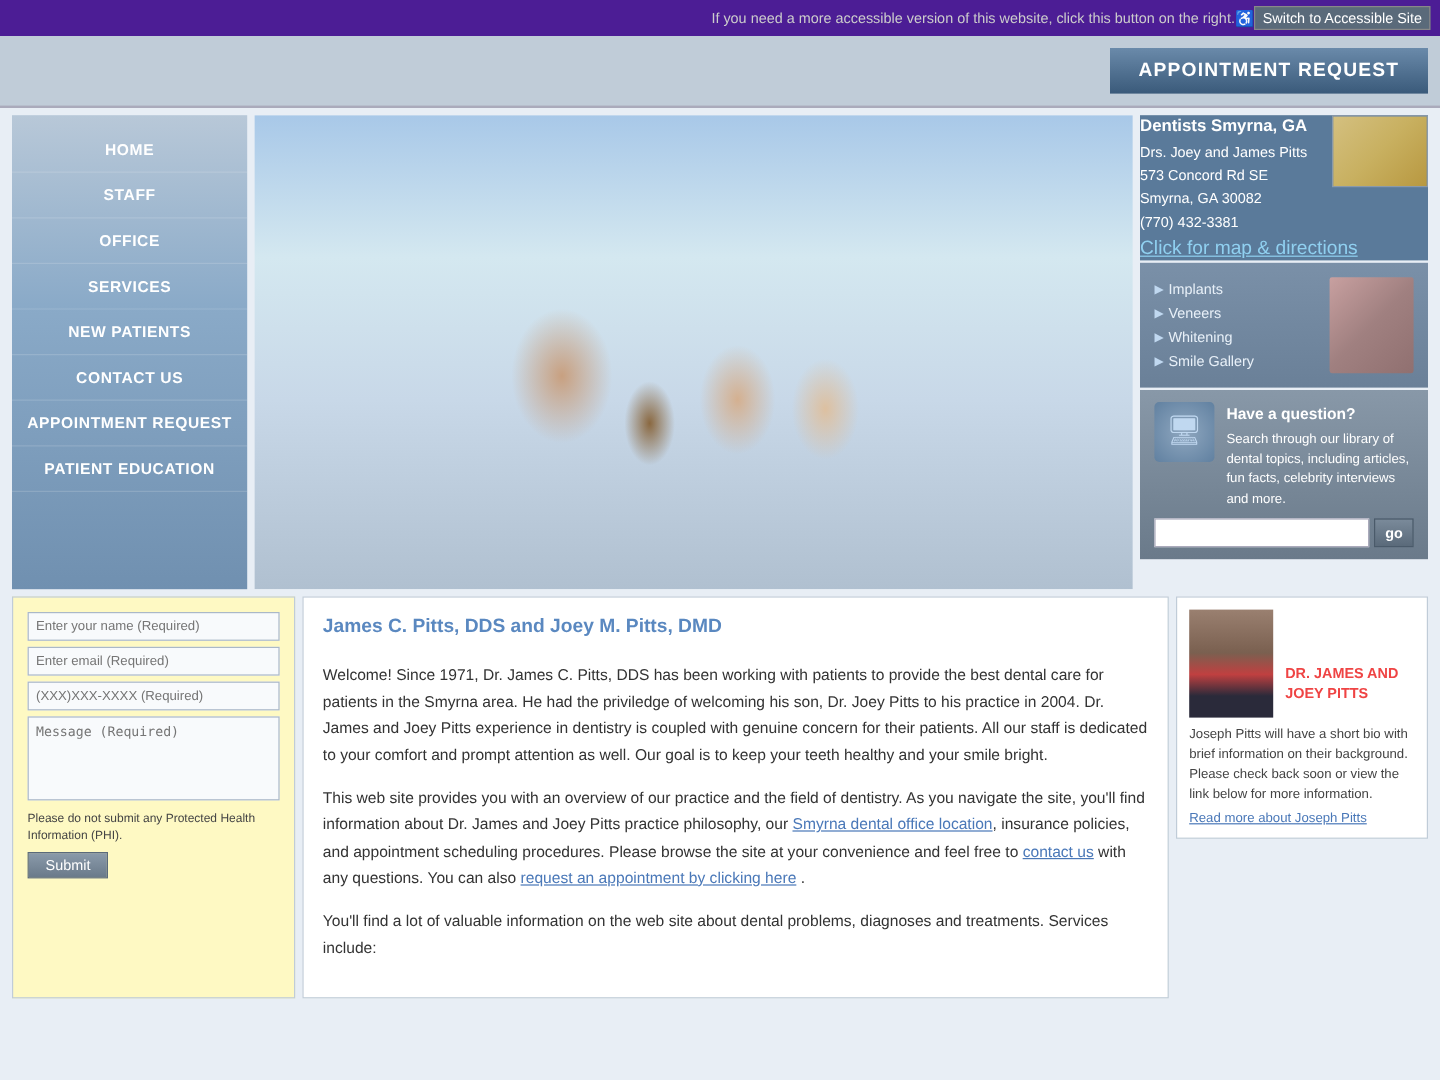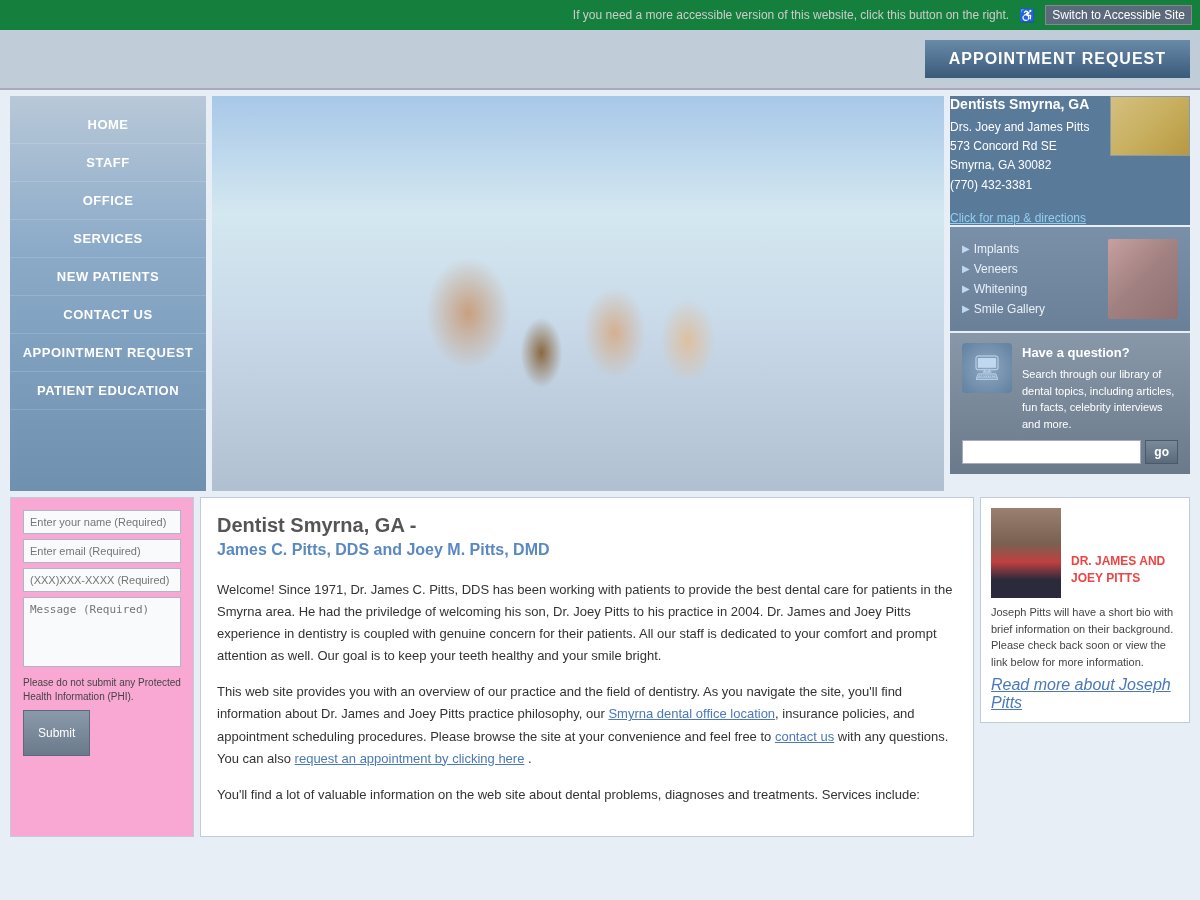--- a/index.html
+++ b/index.html
@@ -1,25 +1,24 @@
 <!DOCTYPE html>
 <html><head>
   <meta charset="utf-8">
   <style>
     * { margin: 0; padding: 0; box-sizing: border-box; }
     body { font-family: Arial, sans-serif; font-size: 13px; background: #e8eef5; width: 1200px; min-height: 900px; }
 
     
     #top-bar {
-      background: #15803d;
+      background: #4c1d95;
       display: flex;
       justify-content: flex-end;
       align-items: center;
       padding: 4px 8px;
-      gap: 10px;
       height: 30px;
     }
     #top-bar .accessible-text { color: #ccc; font-size: 12px; }
     #top-bar .accessible-link {
       color: #fff;
       text-decoration: none;
       font-size: 12px;
       background: #5a6a7a;
       padding: 2px 6px;
       border: 1px solid #888;
@@ -121,21 +120,21 @@
       gap: 2px;
     }
     #office-info {
       background: #5a7a9a;
       color: #fff;
       padding: 0;
       flex-shrink: 0;
     }
     #office-info h3 { font-size: 14px; font-weight: bold; margin-bottom: 6px; }
     #office-info p { font-size: 12px; line-height: 1.6; }
-    #office-info .map-link { color: #90d0f0; text-decoration: underline; cursor: pointer; font-size: 12px; display: block; margin-top: 16px; }
+    #office-info .map-link { color: #90d0f0; text-decoration: underline; cursor: pointer; font-size: 16px; display: block; margin-top: 4px; }
 
     #services-panel {
       background: linear-gradient(to bottom, #7a90a8, #6a8098);
       padding: 12px;
       flex-shrink: 0;
       display: flex;
       gap: 8px;
     }
     .services-list { flex: 1; }
     .service-item {
@@ -201,23 +200,23 @@
 
     
     #bottom-section {
       display: flex;
       gap: 6px;
       margin-top: 6px;
     }
 
     
     #form-sidebar {
-      width: 184px;
-      flex-shrink: 0;
-      background: #f9a8d4;
+      width: 236px;
+      flex-shrink: 0;
+      background: #fef9c3;
       border: 1px solid #c0ccd8;
       padding: 12px;
     }
     .form-field {
       width: 100%;
       padding: 5px 6px;
       border: 1px solid #aab8c8;
       background: #f8fafc;
       margin-bottom: 5px;
       font-size: 11px;
@@ -231,21 +230,21 @@
       height: 70px;
       font-size: 11px;
       color: #555;
       resize: none;
     }
     .phi-notice { font-size: 10px; color: #444; margin: 6px 0; line-height: 1.4; }
     .submit-btn {
       background: linear-gradient(to bottom, #8a9aaa, #6a7a8a);
       color: #fff;
       border: 1px solid #5a6a7a;
-      padding: 15px 14px;
+      padding: 3px 14px;
       cursor: pointer;
       font-size: 12px;
     }
 
     
     #main-content {
       flex: 1;
       background: #fff;
       padding: 16px;
       border: 1px solid #c0ccd8;
@@ -268,21 +267,21 @@
     .doctor-photo {
       width: 70px;
       height: 90px;
       background: linear-gradient(to bottom, #9a8070 0%, #7a6050 40%, #c04040 60%, #2a2a3a 80%);
       float: left;
       margin-right: 10px;
       margin-bottom: 6px;
     }
     .doctor-name { font-size: 12px; font-weight: bold; color: #ef4444; margin-bottom: 6px; line-height: 1.4; margin-top: 45px; }
     .doctor-bio { font-size: 11px; color: #444; line-height: 1.5; clear: both; margin-top: 4px; }
-    .read-more-link { color: #4a78b8; text-decoration: underline; cursor: pointer; font-size: 16px; display: block; margin-top: 6px; font-style: italic; }
+    .read-more-link { color: #4a78b8; text-decoration: underline; cursor: pointer; font-size: 11px; display: block; margin-top: 6px; }
   </style>
 </head>
 <body>
 
 <div id="top-bar">
   <span class="accessible-text">If you need a more accessible version of this website, click this button on the right.</span>
   <span style="color:#ccc;">♿</span>
   <a class="accessible-link">Switch to Accessible Site</a>
 </div>
 
@@ -367,21 +366,20 @@
     <div id="form-sidebar">
       <input type="text" class="form-field" placeholder="Enter your name (Required)" style="">
       <input type="email" class="form-field" placeholder="Enter email (Required)" style="">
       <input type="tel" class="form-field" placeholder="(XXX)XXX-XXXX (Required)" style="">
       <textarea class="message-field" placeholder="Message (Required)" style=""></textarea>
       <p class="phi-notice">Please do not submit any Protected Health Information (PHI).</p>
       <button class="submit-btn">Submit</button>
     </div>
 
     <div id="main-content">
-      <h2>Dentist Smyrna, GA -</h2>
       <h3>James C. Pitts, DDS and Joey M. Pitts, DMD</h3>
       <p class="content-para">Welcome! Since 1971, Dr. James C. Pitts, DDS has been working with patients to provide the best dental care for patients in the Smyrna area. He had the priviledge of welcoming his son, Dr. Joey Pitts to his practice in 2004. Dr. James and Joey Pitts experience in dentistry is coupled with genuine concern for their patients. All our staff is dedicated to your comfort and prompt attention as well. Our goal is to keep your teeth healthy and your smile bright.</p>
       <p class="content-para">
         <span>This web site provides you with an overview of our practice and the field of dentistry. As you navigate the site, you'll find information about Dr. James and Joey Pitts practice philosophy, our </span><a class="content-link">Smyrna dental office location</a><span>, insurance policies, and appointment scheduling procedures. Please browse the site at your convenience and feel free to </span><a class="content-link">contact us</a><span> with any questions. You can also </span><a class="content-link">request an appointment by clicking here</a><span> .</span>
       </p>
       <p class="content-para">You'll find a lot of valuable information on the web site about dental problems, diagnoses and treatments. Services include:</p>
     </div>
 
     <div id="doctor-sidebar">
       <div id="doctor-card">

